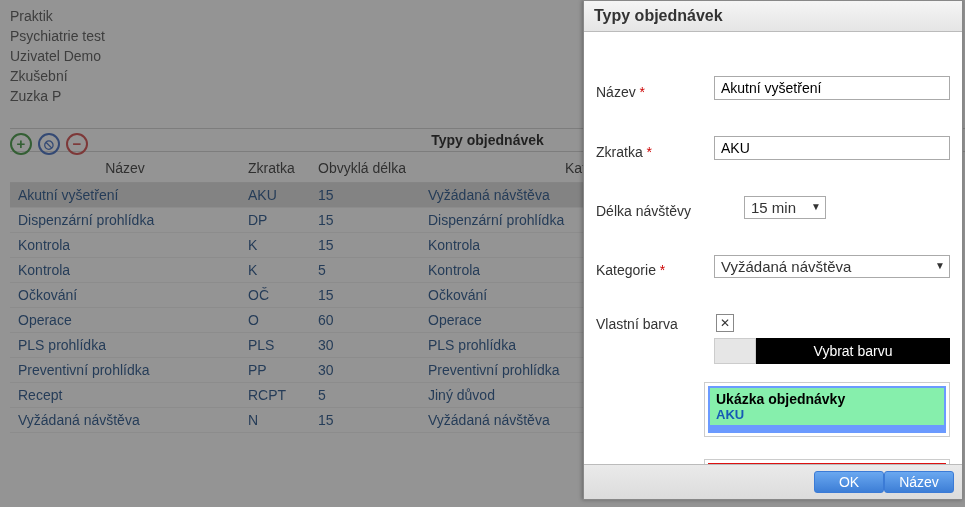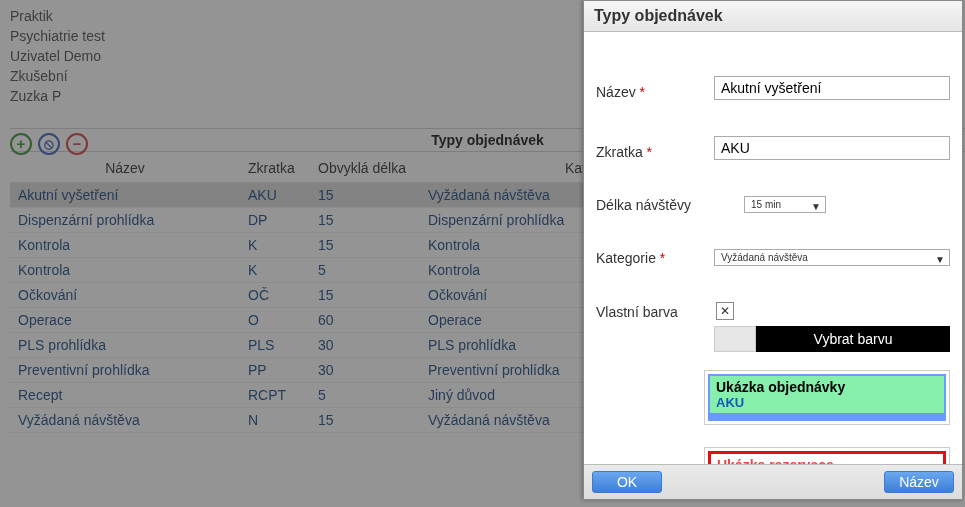--- a/index.html
+++ b/index.html
@@ -126,21 +126,21 @@
 .txt {
   flex: 1;
   border: 1px solid #aaa;
   padding: 3px 6px;
   font-size: 14px;
 }
 .combo {
   flex: 1;
   border: 1px solid #aaa;
   padding: 2px 22px 2px 6px;
-  font-size: 10px;
+  font-size: 15px;
   position: relative;
   background: #fff;
 }
 .combo::after {
   content: "▼";
   position: absolute;
   right: 4px;
   top: 4px;
   font-size: 10px;
   color: #333;
@@ -195,22 +195,21 @@
   background: #fff;
   padding: 3px 6px;
 }
 .preview-red .inner .t { font-weight: bold; color: #ef4444; }
 .preview-red .inner .s { color: #165ab5; font-weight: bold; font-size: 13px; }
 .dialog-footer {
   background: linear-gradient(#eaeaea,#dcdcdc);
   border-top: 1px solid #bbb;
   padding: 6px 8px;
   display: flex;
-  justify-content: space-between;
-  gap: 8px;
+  justify-content: flex-end;
 }
 .dlg-btn {
   width: 70px;
   padding: 2px 0;
   border: 1px solid #3b7bd6;
   border-radius: 3px;
   background: linear-gradient(#6aa8f0,#3d7ed6);
   color: #fff;
   cursor: pointer;
   font-size: 14px;

